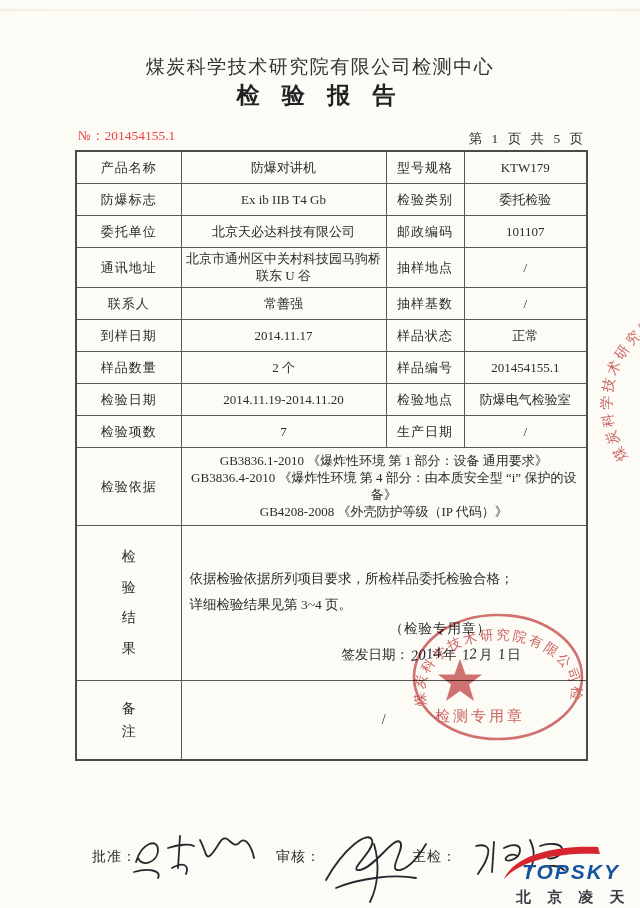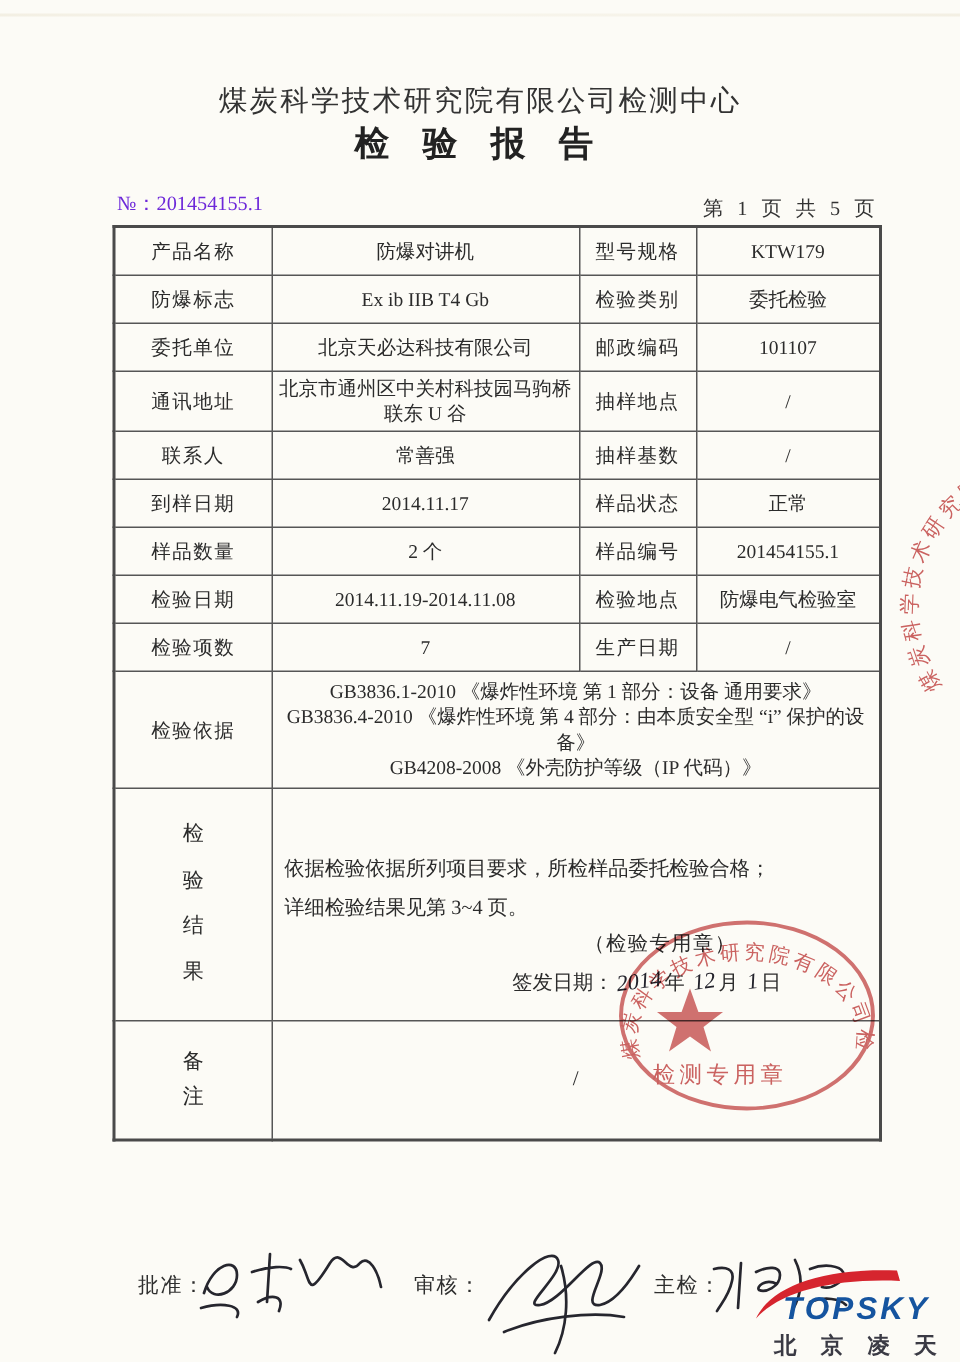--- a/index.html
+++ b/index.html
@@ -14,21 +14,21 @@
   }
   .scan-line{ position:absolute; left:0; top:9px; width:100%; height:2px;
     background:linear-gradient(90deg,#efeadb,#f7f4ea 40%,#efeadb); opacity:.7;}
   
   .org-title{ position:absolute; top:54px; left:0; width:100%;
     text-align:center; font-size:19px; letter-spacing:1.5px; color:#333; }
   .report-title{ position:absolute; top:80px; left:0; width:100%;
     text-align:center; font-size:23px; font-weight:bold; letter-spacing:8px;
     color:#222; font-family:"Liberation Sans","DejaVu Sans",sans-serif; }
   .meta-row{ position:absolute; top:127px; left:78px; width:508px; height:20px; }
-  .report-no{ position:absolute; left:0; top:0; font-size:13.5px; color:#6d28d9; }
+  .report-no{ position:absolute; left:0; top:0; font-size:13.5px; color:#ef4444; }
   .page-info{ position:absolute; right:0; top:3px; font-size:13.5px; letter-spacing:3px; color:#333;margin-left:34px; }
   
   table.main{ position:absolute; left:75px; top:150px; width:511px;
     border-collapse:collapse; table-layout:fixed; font-size:13px; color:#2b2b2b; }
   table.main td{ border:1px solid #565656; text-align:center; vertical-align:middle;
     padding:2px 4px; line-height:17px; }
   table.main{ border:2px solid #4a4a4a;padding-left:38px; }
   td.lbl{ letter-spacing:1px; }
   tr.h32{ height:32px; } tr.h40{ height:40px; }
   tr.h78{ height:78px; } tr.h155{ height:155px; } tr.h80{ height:80px; }
@@ -45,21 +45,21 @@
     font-size:15px; color:#23232c; padding:0 2px; }
   .remark-val{ font-size:14px; }
   
   .stamp{ position:absolute; mix-blend-mode:multiply; opacity:.82; pointer-events:none; }
   .stamp-main{ left:408px; top:606px; }
   .stamp-edge{ left:560px; top:275px; }
   
   .sign-row{ position:absolute; top:840px; left:0; width:100%; height:60px;
     font-size:14px; color:#2e2e2e; }
   .sign-label{ position:absolute; top:8px; letter-spacing:1px;font-family:Liberation Mono, monospace; }
-  .lab-approve{ left:92px; } .lab-review{ left:276px; } .lab-chief{ left:436px; }
+  .lab-approve{ left:92px; } .lab-review{ left:276px; } .lab-chief{ left:412px; }
   .sig{ position:absolute; }
   .sig-approve{ left:128px; top:-12px; } .sig-review{ left:316px; top:-26px; }
   .sig-chief{ left:470px; top:-10px; }
   .logo{ position:absolute; left:498px; top:845px; }
 </style>
 </head>
 <body>
 
 <div class="page">
   <div class="scan-line"></div>
@@ -116,21 +116,21 @@
       <td>正常</td>
     </tr>
     <tr class="h32">
       <td class="lbl">样品数量</td>
       <td>2 个</td>
       <td class="lbl">样品编号</td>
       <td>201454155.1</td>
     </tr>
     <tr class="h32">
       <td class="lbl">检验日期</td>
-      <td>2014.11.19-2014.11.08</td>
+      <td>2014.11.19-2014.11.20</td>
       <td class="lbl">检验地点</td>
       <td>防爆电气检验室</td>
     </tr>
     <tr class="h32">
       <td class="lbl">检验项数</td>
       <td>7</td>
       <td class="lbl">生产日期</td>
       <td>/</td>
     </tr>
     <tr class="h78">

